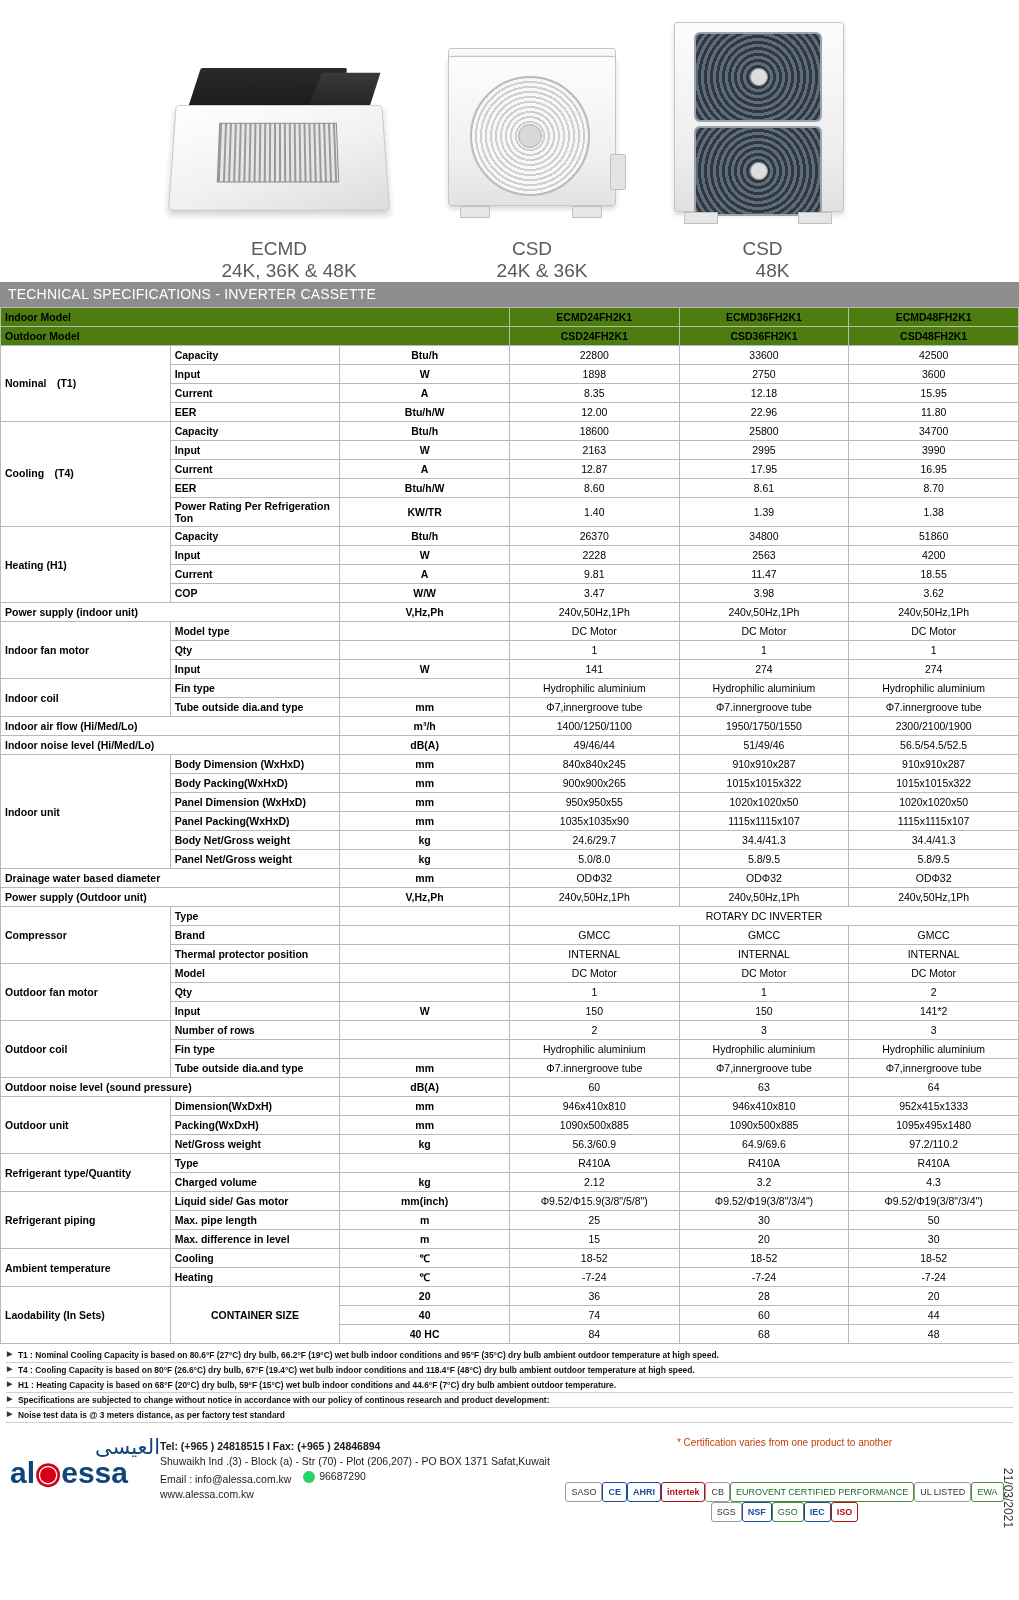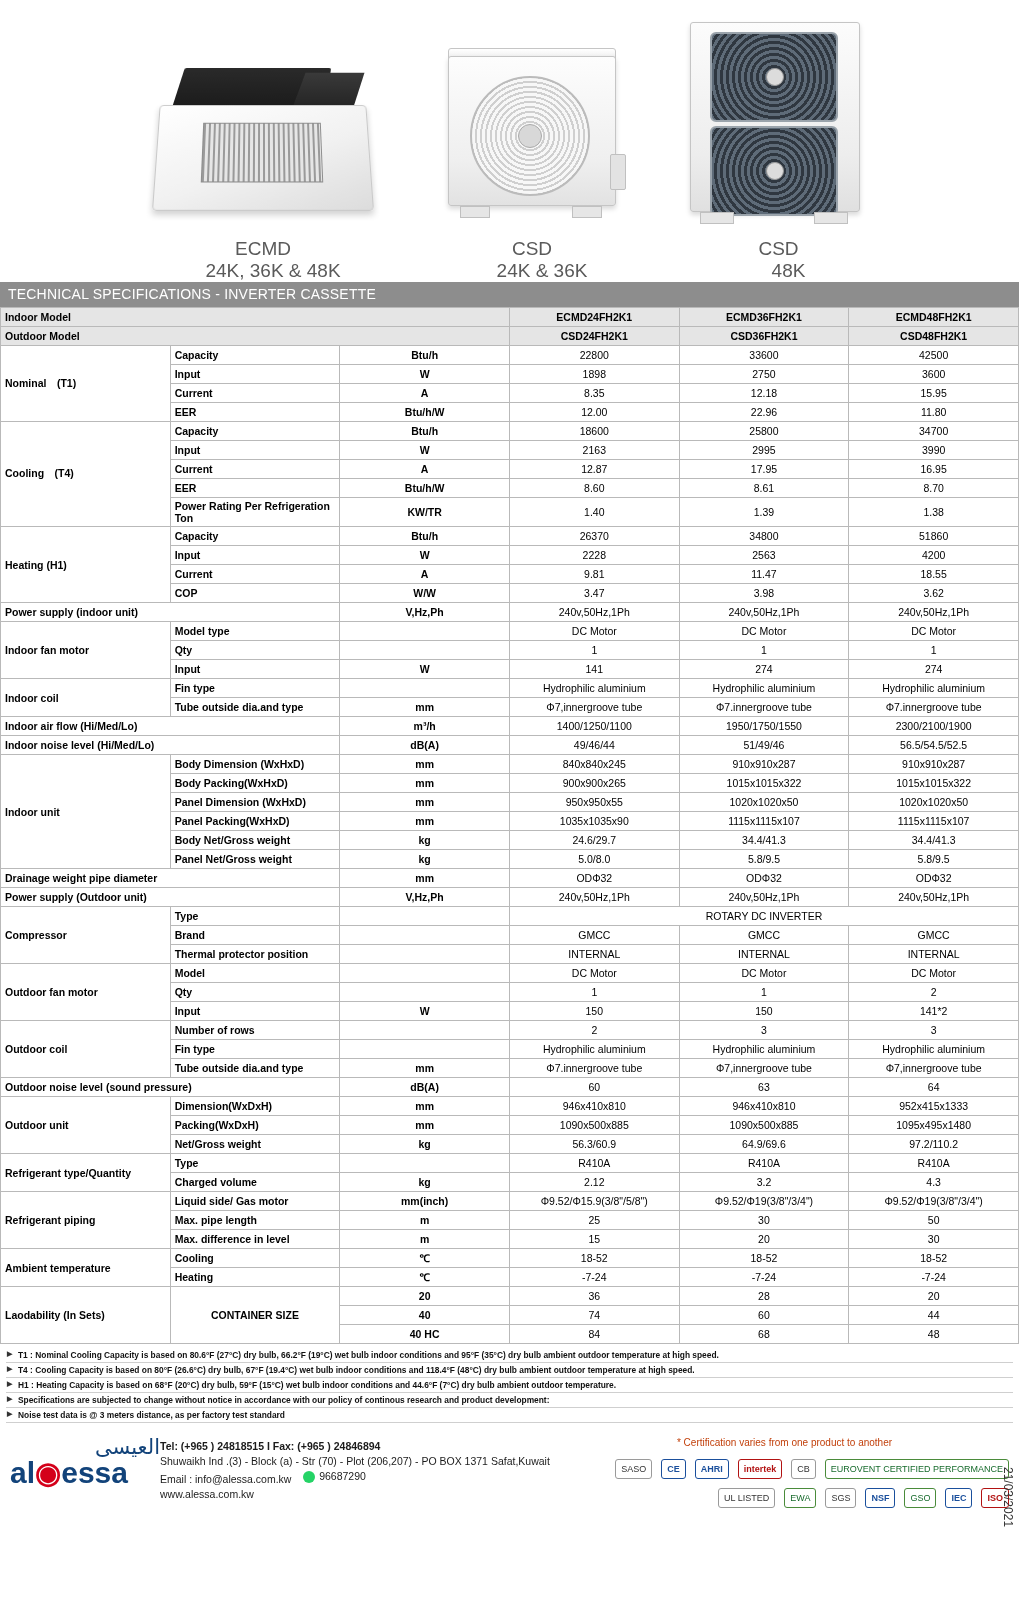--- a/index.html
+++ b/index.html
@@ -11,21 +11,21 @@
     color: #000000;
     font-size: 11px;
   }
   .page { width:1019px; position:relative; }
 
   
   .products {
     display:flex;
     justify-content:center;
     align-items:flex-start;
-    gap: 64px;
+    gap: 48px;
     padding: 8px 10px 0 10px;
     height: 282px;
   }
   .product {
     display:flex;
     flex-direction:column;
     align-items:center;
     justify-content:flex-end;
     height:100%;
   }
@@ -150,21 +150,21 @@
     padding:2px 4px;
     height:19px;
     vertical-align:middle;
   }
   .c-group { width:138px; font-weight:bold; padding-left:6px; }
   .c-param { width:205px; font-weight:bold; padding-left:6px; }
   .c-unit  { width:85px; text-align:center; font-weight:bold; }
   .c-val   { text-align:center; }
   .model-row td { font-weight:bold; text-align:center; }
   .model-row td.lbl { text-align:left; }
-  .shade { background:#e5e5e5; }
+  .shade { background:#4d7c0f; }
 
   
   .notes { padding:4px 6px 2px 6px; }
   .note {
     font-size:8.4px;
     border-bottom:1px solid #cfcfcf;
     padding:2px 0 2px 12px;
     position:relative;
     font-weight:bold;
     color:#111;
@@ -198,22 +198,22 @@
   }
   .contact .line1 { font-weight:bold; }
   .contact .wa { display:inline-flex; align-items:center; gap:4px; }
   .wa-ico {
     display:inline-block;width:12px;height:12px;border-radius:50%;
     background:#25D366;position:relative;
   }
   .certs {
     flex:1; padding-top:2px;
   }
-  .cert-note { color:#c2410c; font-size:10px; text-align:center; margin-bottom:11px; }
-  .cert-row { display:flex; align-items:center; justify-content:flex-end; gap:9px; flex-wrap:wrap; }
+  .cert-note { color:#c2410c; font-size:10px; text-align:center; margin-bottom:0; }
+  .cert-row { display:flex; align-items:center; justify-content:center; flex-wrap:wrap;margin-top:34px; }
   .cert {
     border:1px solid #9a9a9a; border-radius:3px;
     padding:1px 5px; font-size:9px; color:#333; background:#fff;
     display:flex; align-items:center; justify-content:center;
     min-height:20px; white-space:nowrap;
   }
   .cert.blue { color:#1a4f9c; border-color:#1a4f9c; font-weight:bold; }
   .cert.green { color:#176b2c; border-color:#4a8b3a; }
   .cert.red { color:#b21212; border-color:#b21212; font-weight:bold; }
   .date-stamp {
@@ -481,21 +481,21 @@
           <td class="c-val">34.4/41.3</td>
         </tr>
         <tr>
           <td class="c-param">Panel Net/Gross weight</td>
           <td class="c-unit">kg</td>
           <td class="c-val">5.0/8.0</td>
           <td class="c-val">5.8/9.5</td>
           <td class="c-val">5.8/9.5</td>
         </tr>
         <tr>
-          <td class="c-group" rowspan="1" colspan="2">Drainage weight pipe diameter</td>
+          <td class="c-group" rowspan="1" colspan="2">Drainage water based diameter</td>
           <td class="c-unit">mm</td>
           <td class="c-val">ODΦ32</td>
           <td class="c-val">ODΦ32</td>
           <td class="c-val">ODΦ32</td>
         </tr>
         <tr>
           <td class="c-group" rowspan="1" colspan="2">Power supply (Outdoor unit)</td>
           <td class="c-unit">V,Hz,Ph</td>
           <td class="c-val">240v,50Hz,1Ph</td>
           <td class="c-val">240v,50Hz,1Ph</td>

